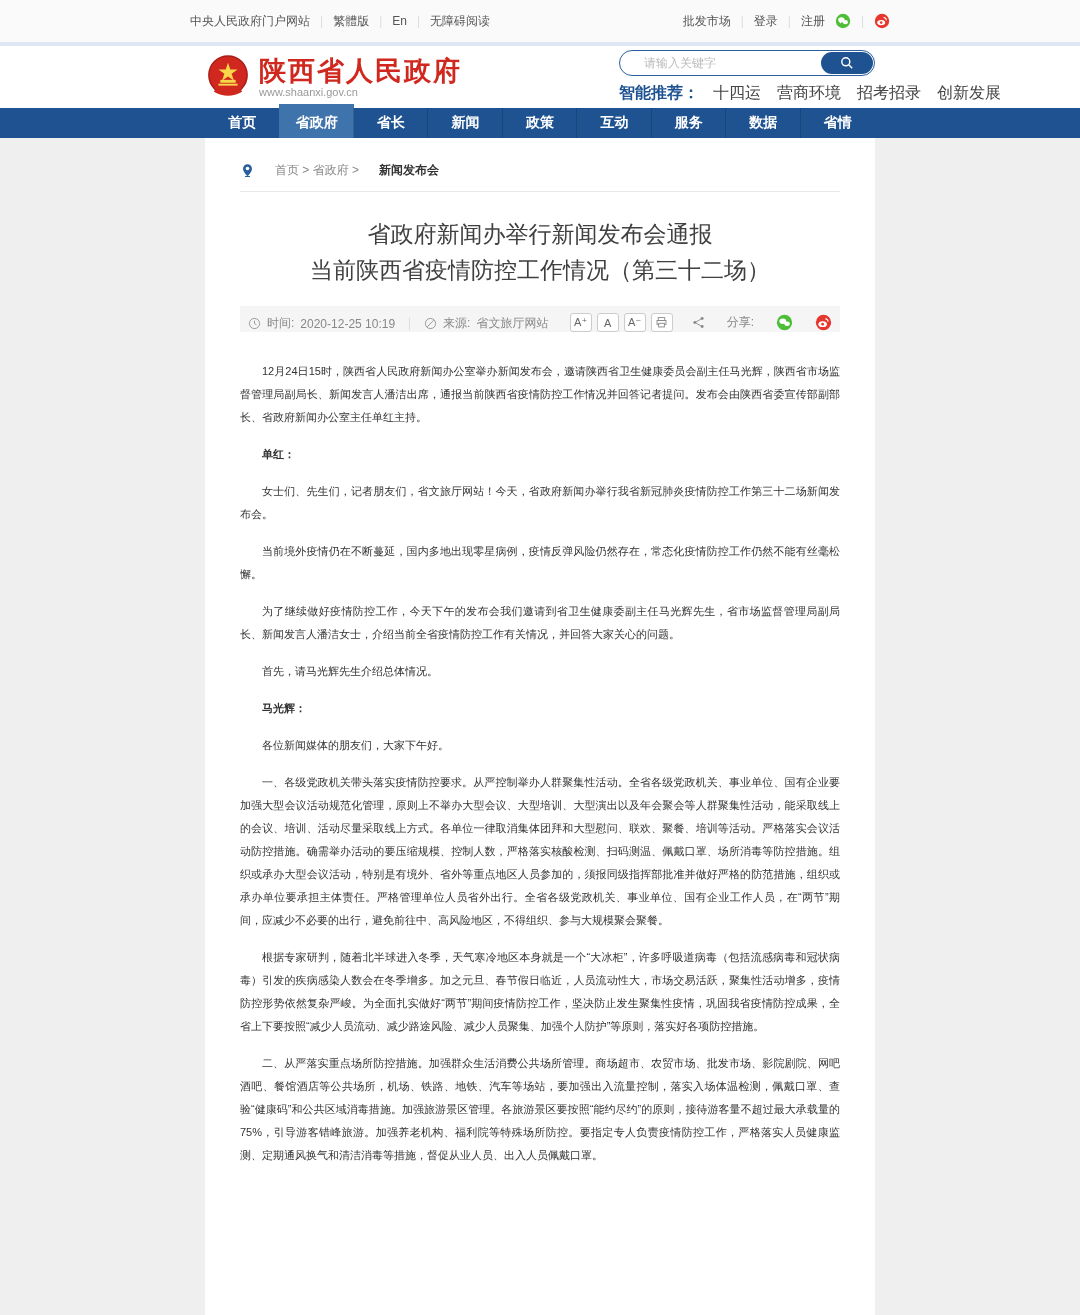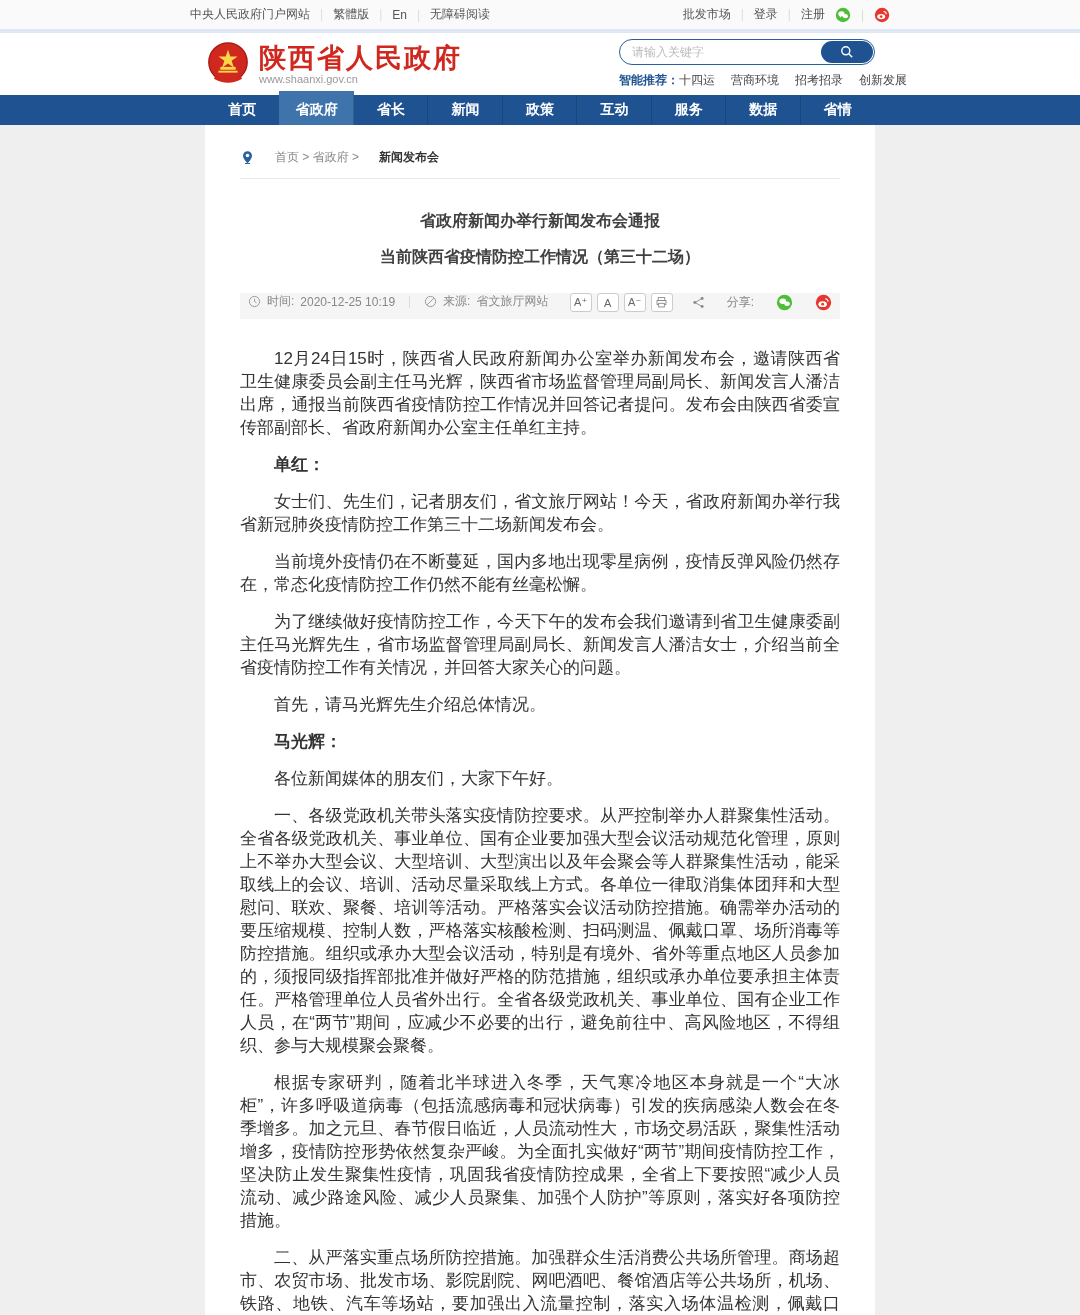--- a/index.html
+++ b/index.html
@@ -6,72 +6,72 @@
   html,body { background:#efefef; }
   body {
     width:1080px; margin:0 auto;
     font-family:"Liberation Sans","DejaVu Sans",sans-serif;
     color:#333;
   }
   .container { width:670px; margin:0 auto; }
 
   
   .topbar { background:#fafafa; border-bottom:4px solid #dde8f4; }
-  .topbar .container { display:flex; justify-content:space-between; align-items:center; height:29px; font-size:12px; color:#555; width:700px; }
+  .topbar .container { display:flex; justify-content:space-between; align-items:center; height:42px; font-size:12px; color:#555; width:700px; }
   .toplinks { display:flex; align-items:center; }
   .toplinks .toplink { cursor:pointer; white-space:nowrap; }
   .toplinks .toplink:not(:last-child)::after { content:"|"; color:#ddd; margin:0 10px; }
   .top-right { display:flex; align-items:center; gap:10px; }
   .mini-sep { color:#ddd; }
   .mini-icon { width:16px; height:16px; display:inline-flex; cursor:pointer; }
 
   
   .header { background:#fff; }
   .header .container { display:flex; justify-content:space-between; align-items:center; height:62px; }
   .logo { display:flex; align-items:center; gap:8px; cursor:pointer; }
   .logo-text .site-name { color:#d0281e; font-size:27px; font-weight:bold; letter-spacing:2px; line-height:28px; }
   .logo-text .site-url { color:#999; font-size:11px; margin-top:1px; }
   .search-area { width:256px; }
   .search-pill { position:relative; height:26px; border:1px solid #2a5f9e; border-radius:14px; background:#fff; }
-  .search-pill input { position:absolute; left:12px; top:1px; height:22px; width:180px; border:none; outline:none; font-size:12px; color:#b91c1c; background:transparent; }
+  .search-pill input { position:absolute; left:24px; top:1px; height:22px; width:180px; border:none; outline:none; font-size:12px; color:#b91c1c; background:transparent; }
   .search-pill input::placeholder { color:#bbb; }
   .search-btn { position:absolute; right:1px; top:1px; width:52px; height:22px; background:#1e5291; border:none; border-radius:12px; cursor:pointer; display:flex; align-items:center; justify-content:center; }
-  .recommend { margin-top:7px; font-size:12px; display:flex; align-items:center; white-space:nowrap; }
+  .recommend { margin-top:7px; font-size:16px; display:flex; align-items:center; gap:14px; white-space:nowrap; }
   .recommend-label { color:#1e5291; font-weight:bold; }
   .recommend-links { display:flex; gap:16px; }
   .recommend-links .rec-link { color:#444; cursor:pointer; }
 
   
   .nav { background:#1e5291; height:30px;font-family:Liberation Serif, serif; }
   .nav .container { display:flex; height:30px; }
   .nav-item { flex:1; text-align:center; line-height:30px; color:#fff; font-size:14px; font-weight:bold; cursor:pointer; position:relative; }
   .nav-item:not(:first-child) { box-shadow:-1px 0 0 rgba(0,0,0,0.15); }
   .nav-item.active { background:#3f73ab; margin-top:-4px; padding-top:4px; height:34px; box-shadow:none; }
 
   
   .main { background:#efefef; }
   .card { width:670px; margin:0 auto; background:#fff; min-height:1195px; padding:0 35px 30px 35px; }
 
   .breadcrumb { display:flex; align-items:center; gap:20px; padding:24px 0 12px 0; border-bottom:1px solid #e8e8e8; font-size:12px; color:#888; }
   .breadcrumb .crumb-prefix { cursor:pointer; }
   .breadcrumb .crumb-current { color:#333; font-weight:bold; }
 
-  .article-title { text-align:center; margin-top:24px; font-size:16px; color:#404040; line-height:36px; font-weight:700; }
-
-  .meta-bar { margin-top:18px; background:#f5f5f5; height:26px; display:flex; align-items:flex-start; justify-content:space-between; padding:0 8px; font-size:12px; color:#888; }
+  .article-title { text-align:center; margin-top:24px; font-size:23px; color:#404040; line-height:36px; font-weight:400; }
+
+  .meta-bar { margin-top:18px; background:#f5f5f5; height:26px; display:flex; align-items:flex-end; justify-content:space-between; padding:0 8px; font-size:12px; color:#888; }
   .meta-left { display:flex; align-items:center; gap:6px; }
   .meta-divider { width:1px; height:12px; background:#ddd; margin:0 8px; }
   .meta-right { display:flex; align-items:center; gap:5px; }
   .font-btn { display:inline-flex; align-items:center; justify-content:center; width:22px; height:19px; background:#fff; border:1px solid #ccc; border-radius:3px; color:#666; font-size:11px; cursor:pointer; }
   .print-btn { display:inline-flex; align-items:center; justify-content:center; width:22px; height:19px; background:#fff; border:1px solid #ccc; border-radius:3px; cursor:pointer; }
   .share-group { display:flex; align-items:center; gap:22px; margin-left:14px; }
   .round-icon { width:17px; height:17px; display:inline-flex; cursor:pointer; }
 
   .article-body { margin-top:28px; }
-  .article-body .para { font-size:17px; line-height:23px; color:#333; text-align:justify; text-indent:2em; margin-bottom:14px; }
+  .article-body .para { font-size:11px; line-height:23px; color:#333; text-align:justify; text-indent:2em; margin-bottom:14px; }
   .article-body .para.bold { font-weight:bold; }
 
   svg { display:block; }
 </style>
 </head>
 <body>
 
 <div class="topbar">
   <div class="container">
     <div class="toplinks">

